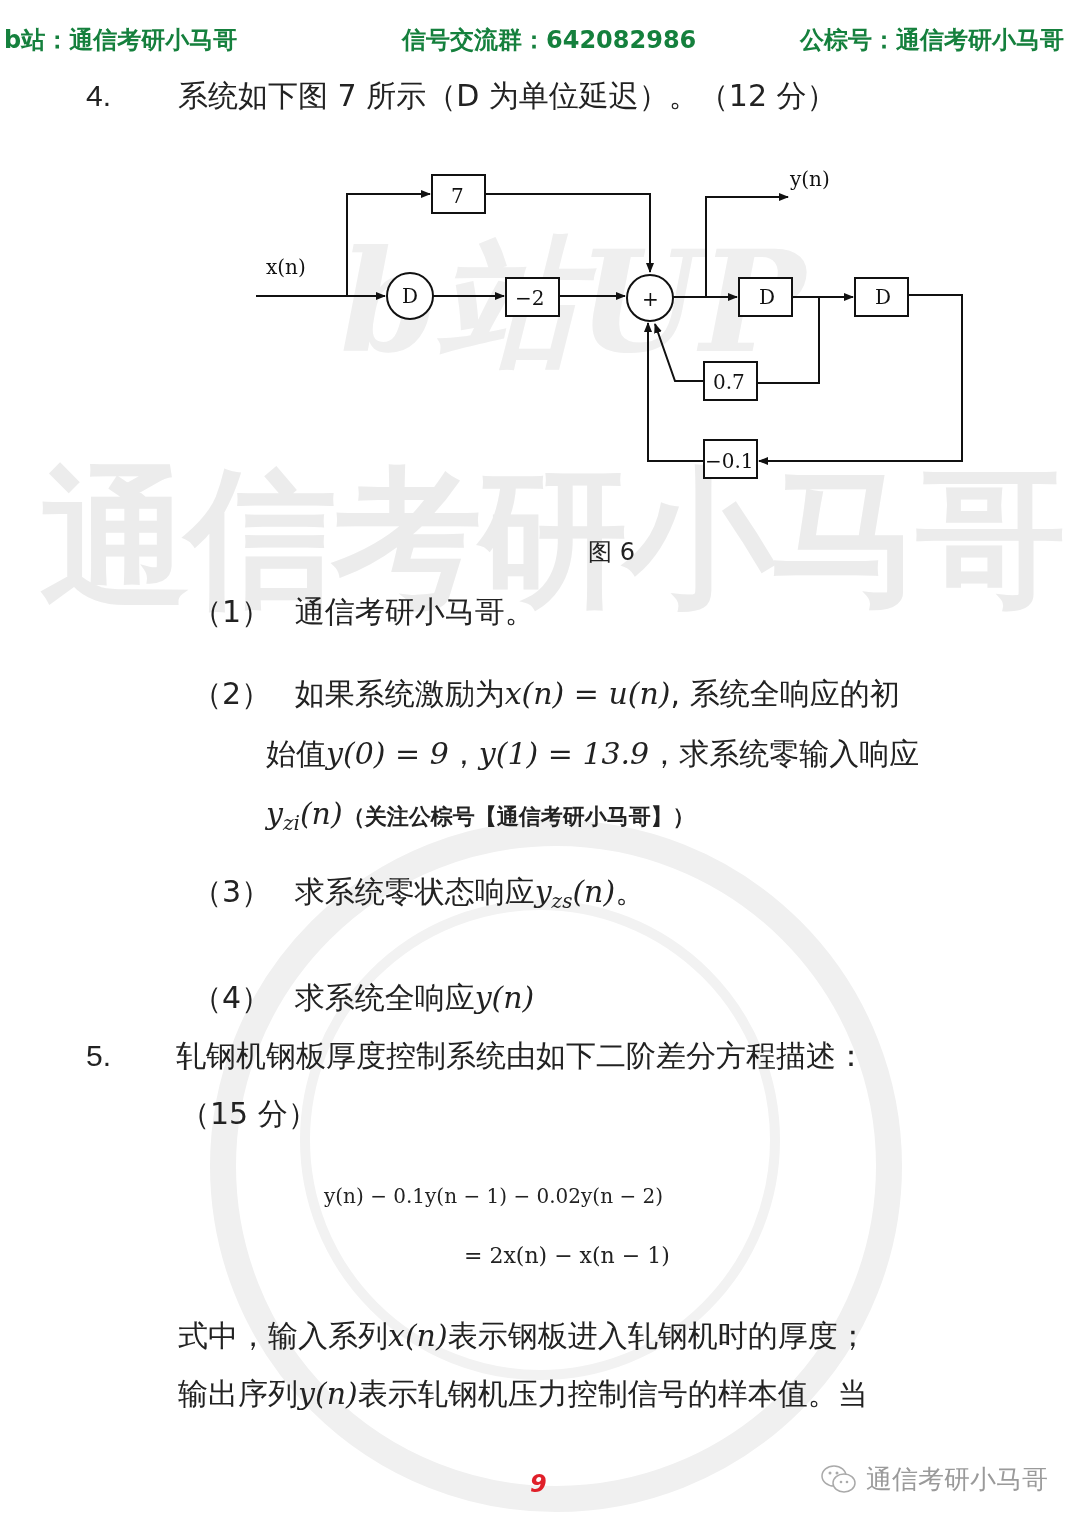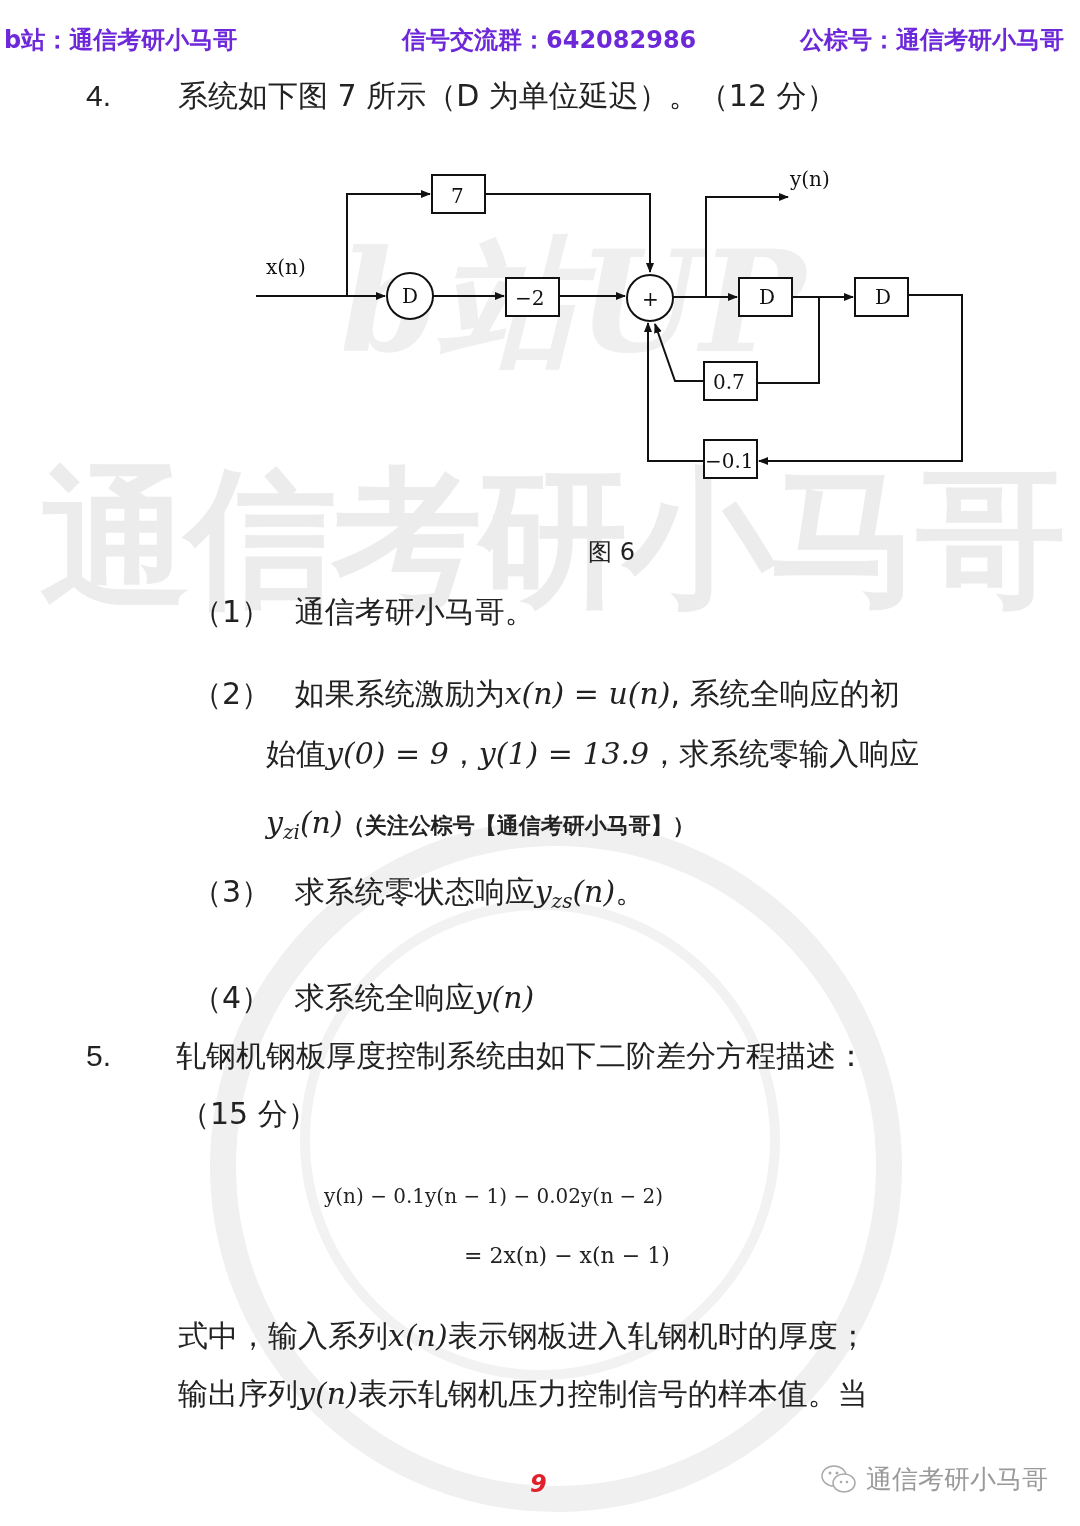--- a/index.html
+++ b/index.html
@@ -1,18 +1,18 @@
 <!DOCTYPE html>
 <html><head>
 <meta charset="utf-8">
 <style>
   html, body { margin:0; padding:0; background:#ffffff; }
   body { width:1080px; height:1526px; position:relative; overflow:hidden;
          font-family:"DejaVu Sans", sans-serif; color:#222; }
-  .hdr { position:absolute; top:24px; font-size:24px; font-weight:bold; color:#6d28d9;
+  .hdr { position:absolute; top:24px; font-size:24px; font-weight:bold; color:#15803d;
          font-family:"DejaVu Sans", sans-serif; white-space:nowrap; }
   .wm-big { position:absolute; left:40px; top:440px; font-size:150px; color:#ececec;
             letter-spacing:-4px; font-family:"DejaVu Serif", serif; white-space:nowrap;
             font-weight:bold; z-index:0; }
   .wm-up { position:absolute; left:340px; top:210px; font-size:140px; color:#efefef;
            font-family:"DejaVu Serif", serif; font-style:italic; font-weight:bold; z-index:0; }
   .wm-circle { position:absolute; left:210px; top:820px; width:640px; height:640px;
                border:26px solid #f0f0f0; border-radius:50%; z-index:0; }
   .wm-circle2 { position:absolute; left:300px; top:900px; width:460px; height:460px;
                border:10px solid #f2f2f2; border-radius:50%; z-index:0; }
@@ -103,21 +103,21 @@
   <span style="margin-left:14px;">通信考研小马哥。</span>
 </div>
 
 <div class="layer q" style="left:192px; top:674px;">
   <span>（2）</span>
   <span style="margin-left:14px;">如果系统激励为</span><span class="m">x(n) = u(n)</span><span>, 系统全响应的初</span>
 </div>
 <div class="layer q" style="left:266px; top:734px;">
   <span>始值</span><span class="m">y(0) = 9</span><span>，</span><span class="m">y(1) = 13.9</span><span>，求系统零输入响应</span>
 </div>
-<div class="layer q" style="left:266px; top:794px;margin-top:9px;">
+<div class="layer q" style="left:266px; top:794px;">
   <span class="m">y</span><span class="sub">zi</span><span class="m">(n)</span><span class="small">（关注公棕号【通信考研小马哥】）</span>
 </div>
 
 <div class="layer q" style="left:192px; top:872px;">
   <span>（3）</span>
   <span style="margin-left:14px;">求系统零状态响应</span><span class="m">y</span><span class="sub">zs</span><span class="m">(n)</span><span>。</span>
 </div>
 
 <div class="layer q" style="left:192px; top:978px;">
   <span>（4）</span>

